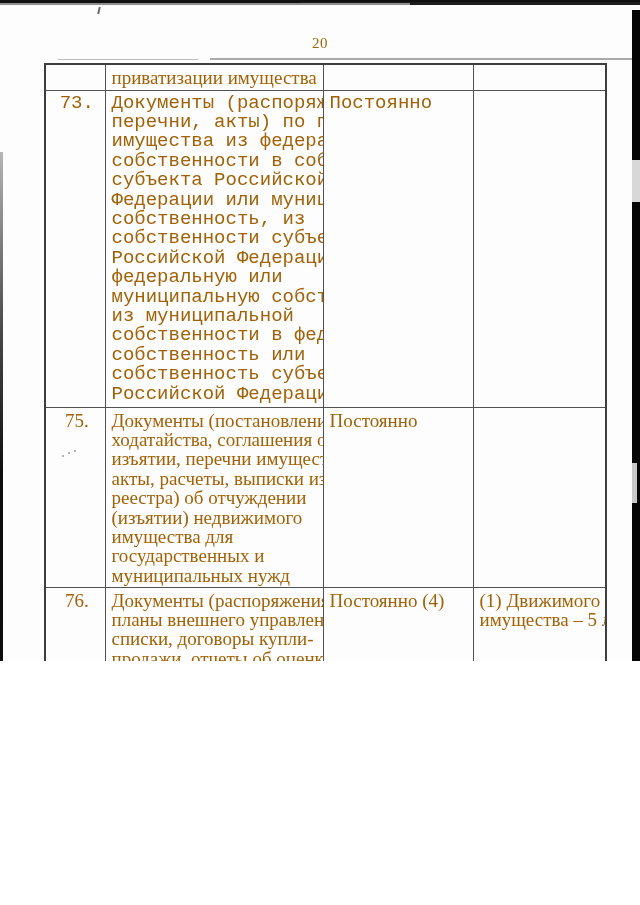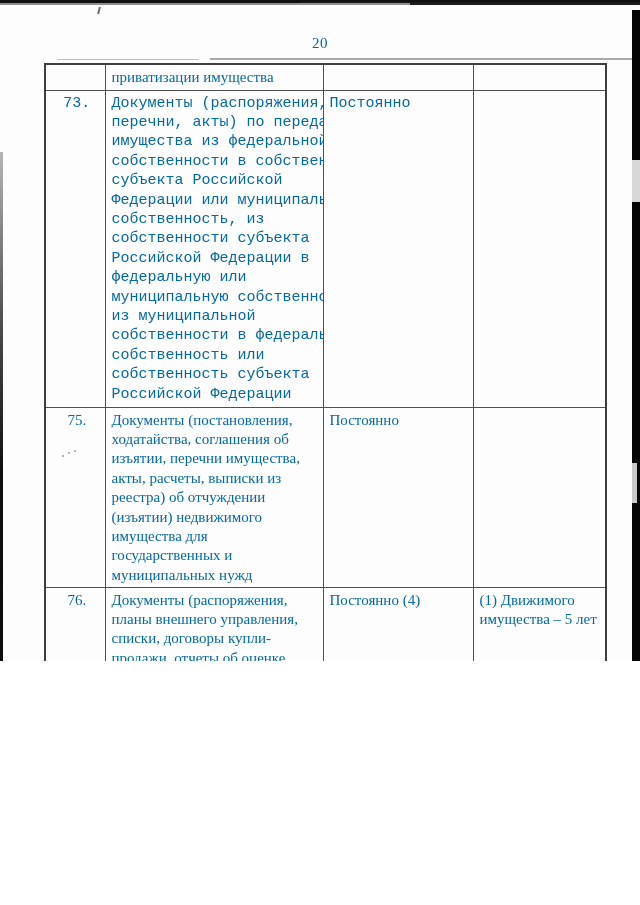--- a/index.html
+++ b/index.html
@@ -1,34 +1,34 @@
 <!DOCTYPE html>
 <html><head>
 <meta charset="utf-8">
 <style>
   html,body { margin:0; padding:0; background:#ffffff; }
   .page {
     position:relative; width:640px; height:661px;
     background:#fdfdfd; overflow:hidden;
-    font-family:"Liberation Serif", serif; color:#0369a1;
+    font-family:"Liberation Serif", serif; color:#a16207;
   }
   .page-number {
     position:absolute; top:35px; left:0; width:640px;
     text-align:center; font-size:15px; letter-spacing:0.5px;
   }
   table.doc-table {
     position:absolute; left:44px; top:63px;
     width:561px; table-layout:fixed; border-collapse:collapse;
     border:2px solid #3e3e3e;
   }
   table.doc-table td {
     border:1px solid #515151;
     vertical-align:top;
     padding:3px 3px 0 6px;
-    font-size:15px; line-height:19.4px;
+    font-size:19px; line-height:19.4px;
     white-space:pre; overflow:hidden;
   }
   td.num-cell { text-align:center; padding-left:1px; padding-right:1px; }
   
   .art { position:absolute; pointer-events:none; }
   .art-top-black   { left:0;   top:0;   width:640px; height:3px; background:#101010; }
   .art-top-black2  { left:300px; top:2px; width:340px; height:3px; background:#1d1d1d; }
   .art-top-gray    { left:0;   top:3px; width:410px; height:2px; background:#8f8f8f; }
   .art-pretable-line { left:210px; top:58px; width:428px; height:2px; background:#a9a9a9; }
   .art-pretable-line2 { left:58px; top:59px; width:140px; height:1px; background:#bdbdbd; }

